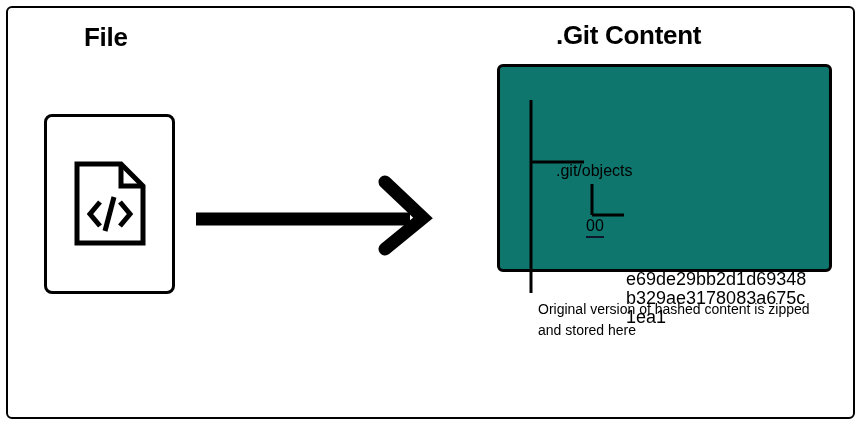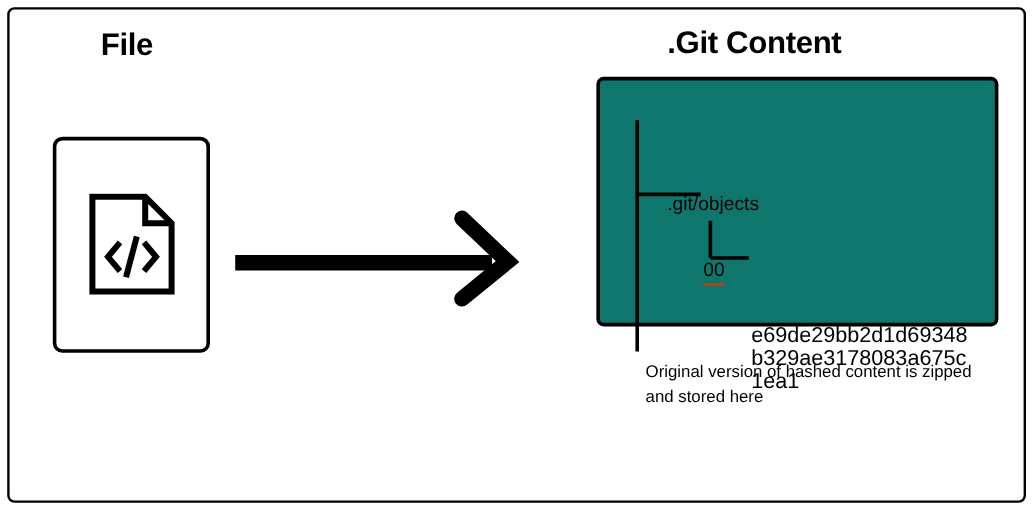--- a/index.html
+++ b/index.html
@@ -108,21 +108,21 @@
   .tree-label {
     position: absolute;
     font-size: 16px;
     line-height: 19px;
     color: #000000;
     white-space: nowrap;
   }
   #tree-root-label { left: 56px; top: 94px; }
   #tree-dir-label  { left: 86px; top: 149px; }
   #tree-dir-label .dir-underline {
-    border-bottom: 2px solid #c2410c;
+    border-bottom: 2px solid #0f172a;
     padding-bottom: 2px;
   }
   #tree-blob-label {
     position: absolute;
     left: 126px;
     top: 203px;
     width: 185px;
     font-size: 18px;
     line-height: 19px;
     color: #000000;

